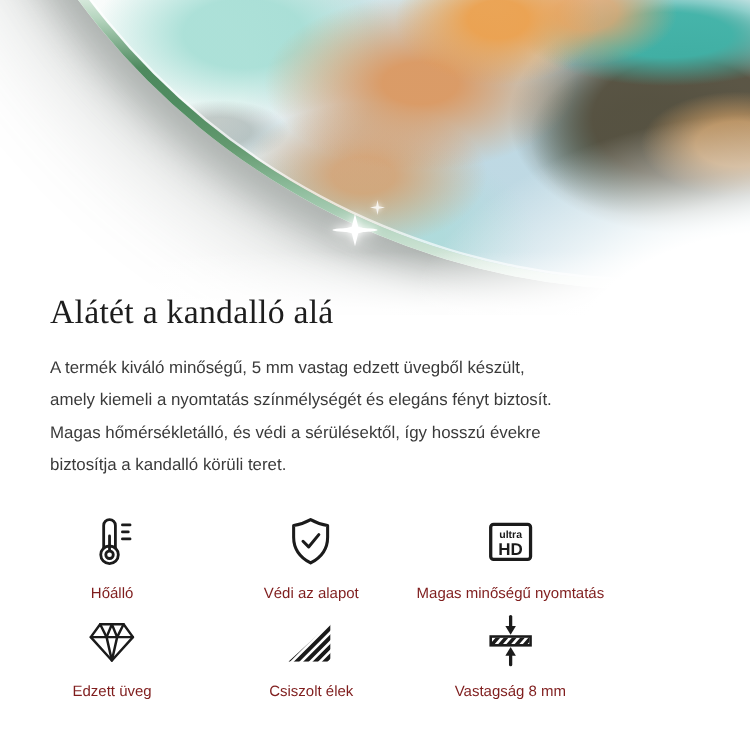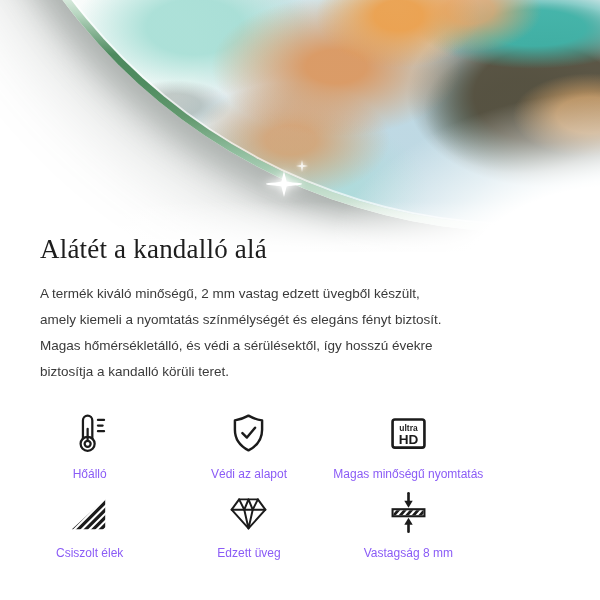--- a/index.html
+++ b/index.html
@@ -46,21 +46,21 @@
   
   .content{position:absolute;top:0;left:0;width:498px;box-sizing:border-box;padding:231px 40px 0;}
   h1{font-family:"Liberation Serif",serif;font-weight:400;font-size:27px;line-height:37px;
      color:#1d1d1d;margin:0;letter-spacing:.2px;}
   .desc{margin:13px 0 0;font-size:13.5px;line-height:26px;color:#3a3a3a;max-width:518px;}
 
   
   .features{display:grid;grid-template-columns:repeat(3,1fr);row-gap:9px;margin:26px -30px 0;}
   .feature{display:flex;flex-direction:column;align-items:center;}
   .feature svg{width:45px;height:45px;display:block;}
-  .feature .label{margin-top:11px;font-size:12px;color:#8b5cf6;}
+  .feature .label{margin-top:11px;font-size:12px;color:#7f1d1d;}
   .ic{stroke:#1b1b1b;fill:none;stroke-width:2.4;stroke-linecap:round;stroke-linejoin:round;}
 </style>
 </head>
 <body>
 
 <div class="page">
 
   <div class="hero">
     <div class="plate">
       <div class="art"></div>
@@ -72,21 +72,21 @@
       <path d="M19 6 L21.6 16.4 L32 19 L21.6 21.6 L19 32 L16.4 21.6 L6 19 L16.4 16.4 Z" fill="#ffffff"></path>
     </svg>
     <svg class="sparkle-sm" width="12" height="12" viewBox="0 0 12 12">
       <path d="M6 0 L7 5 L12 6 L7 7 L6 12 L5 7 L0 6 L5 5 Z" fill="#ffffff"></path>
     </svg>
   </div>
 
   <div class="content">
     <h1><span>Alátét a kandalló alá</span><br>
       </h1>
-    <p class="desc">A termék kiváló minőségű, 2 mm vastag edzett üvegből készült, amely kiemeli a nyomtatás színmélységét és elegáns fényt biztosít. Magas hőmérsékletálló, és védi a sérülésektől, így hosszú évekre biztosítja a kandalló körüli teret.</p>
+    <p class="desc">A termék kiváló minőségű, 5 mm vastag edzett üvegből készült, amely kiemeli a nyomtatás színmélységét és elegáns fényt biztosít. Magas hőmérsékletálló, és védi a sérülésektől, így hosszú évekre biztosítja a kandalló körüli teret.</p>
 
     <div class="features">
 
       <div class="feature">
         <svg viewBox="0 0 48 48">
           <g class="ic">
             <path d="M17 29.4 V10 a5 5 0 0 1 10 0 V29.4"></path>
             <circle cx="22" cy="35" r="7.5"></circle>
             <circle cx="22" cy="35" r="3.2"></circle>
             <path d="M22 19 V30.5"></path>
@@ -110,42 +110,42 @@
         <svg viewBox="0 0 48 48">
           <rect x="7" y="9" width="34" height="30" rx="2.5" class="ic" style="stroke-width:2.8"></rect>
           <text x="24" y="21" text-anchor="middle" font-family="Liberation Sans, sans-serif" font-size="9" font-weight="600" fill="#1b1b1b">ultra</text>
           <text x="24" y="35" text-anchor="middle" font-family="Liberation Sans, sans-serif" font-size="14.5" font-weight="800" fill="#1b1b1b">HD</text>
         </svg>
         <div class="label">Magas minőségű nyomtatás</div>
       </div>
 
       <div class="feature">
         <svg viewBox="0 0 48 48">
+          <g class="ic" style="stroke-width:2.1">
+            <path d="M14 10 H34 L42 21 L24 41 L6 21 Z"></path>
+            <path d="M6 21 H42"></path>
+            <path d="M14 10 L19.5 21 L24 41 M34 10 L28.5 21 L24 41"></path>
+            <path d="M19.5 21 L24 10 L28.5 21"></path>
+          </g>
+        </svg>
+        <div class="label">Edzett üveg</div>
+      </div>
+
+      <div class="feature">
+        <svg viewBox="0 0 48 48">
           <defs>
               <clipPath id="triClip">
                 <path d="M5 42 L41 9 L41 42 Z"></path>
               </clipPath>
             </defs>
           <g clip-path="url(#triClip)" stroke="#1b1b1b" stroke-width="3.4">
             <path d="M-2 48 L48 -2 M6 48 L48 6 M14 48 L48 14 M22 48 L48 22 M30 48 L48 30 M38 48 L48 38"></path>
           </g>
         </svg>
         <div class="label">Csiszolt élek</div>
-      </div>
-
-      <div class="feature">
-        <svg viewBox="0 0 48 48">
-          <g class="ic" style="stroke-width:2.1">
-            <path d="M14 10 H34 L42 21 L24 41 L6 21 Z"></path>
-            <path d="M6 21 H42"></path>
-            <path d="M14 10 L19.5 21 L24 41 M34 10 L28.5 21 L24 41"></path>
-            <path d="M19.5 21 L24 10 L28.5 21"></path>
-          </g>
-        </svg>
-        <div class="label">Edzett üveg</div>
       </div>
 
       <div class="feature">
         <svg viewBox="0 0 48 48">
           <defs>
               <clipPath id="barClip">
                 <rect x="8" y="21.5" width="32" height="5.5"></rect>
               </clipPath>
             </defs>
           <rect x="7" y="20.5" width="34" height="7.5" fill="#ffffff" stroke="#1b1b1b" stroke-width="2.2"></rect>

